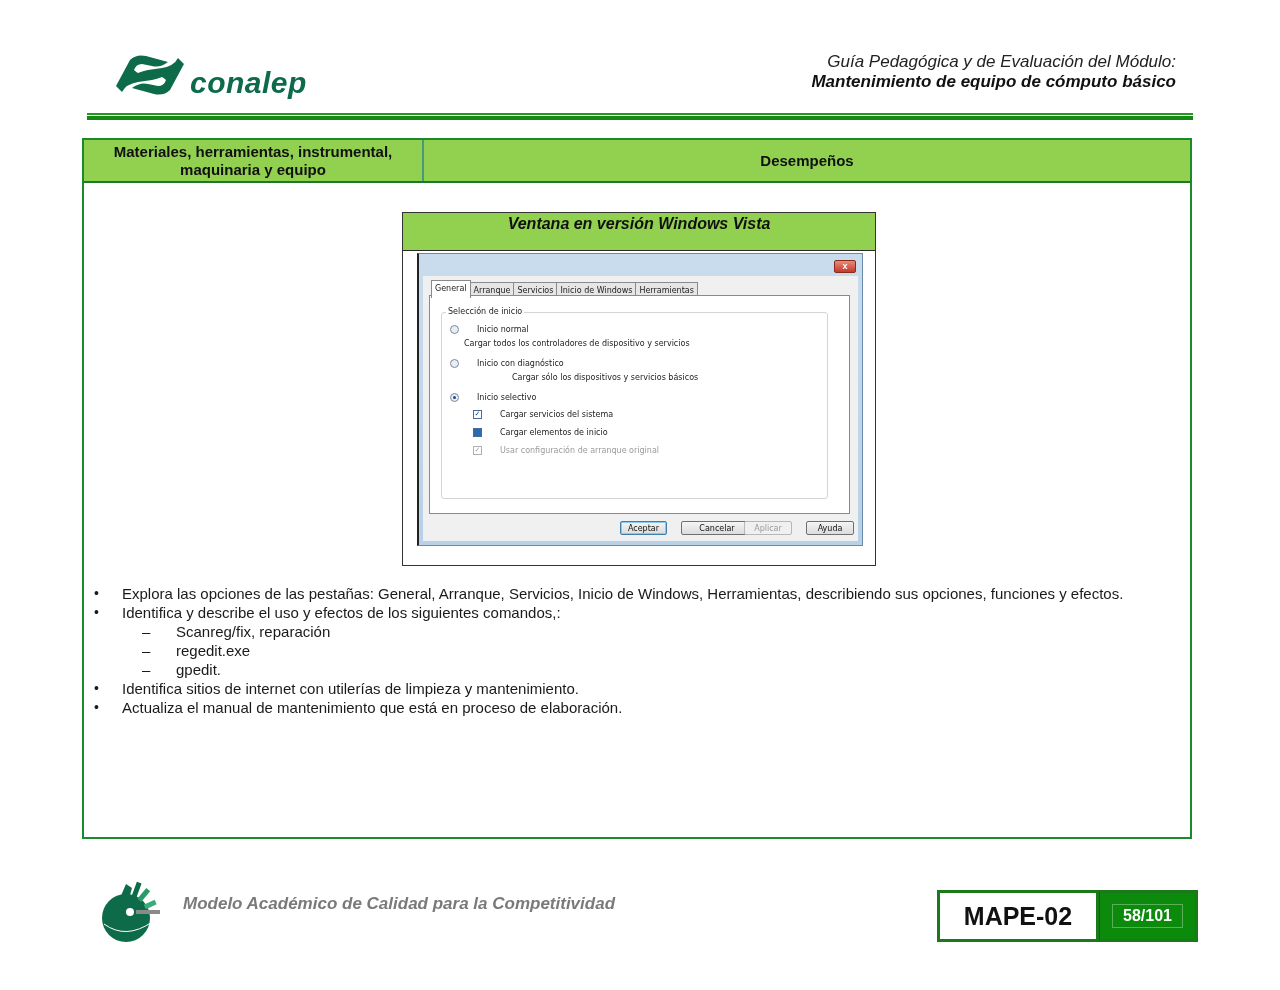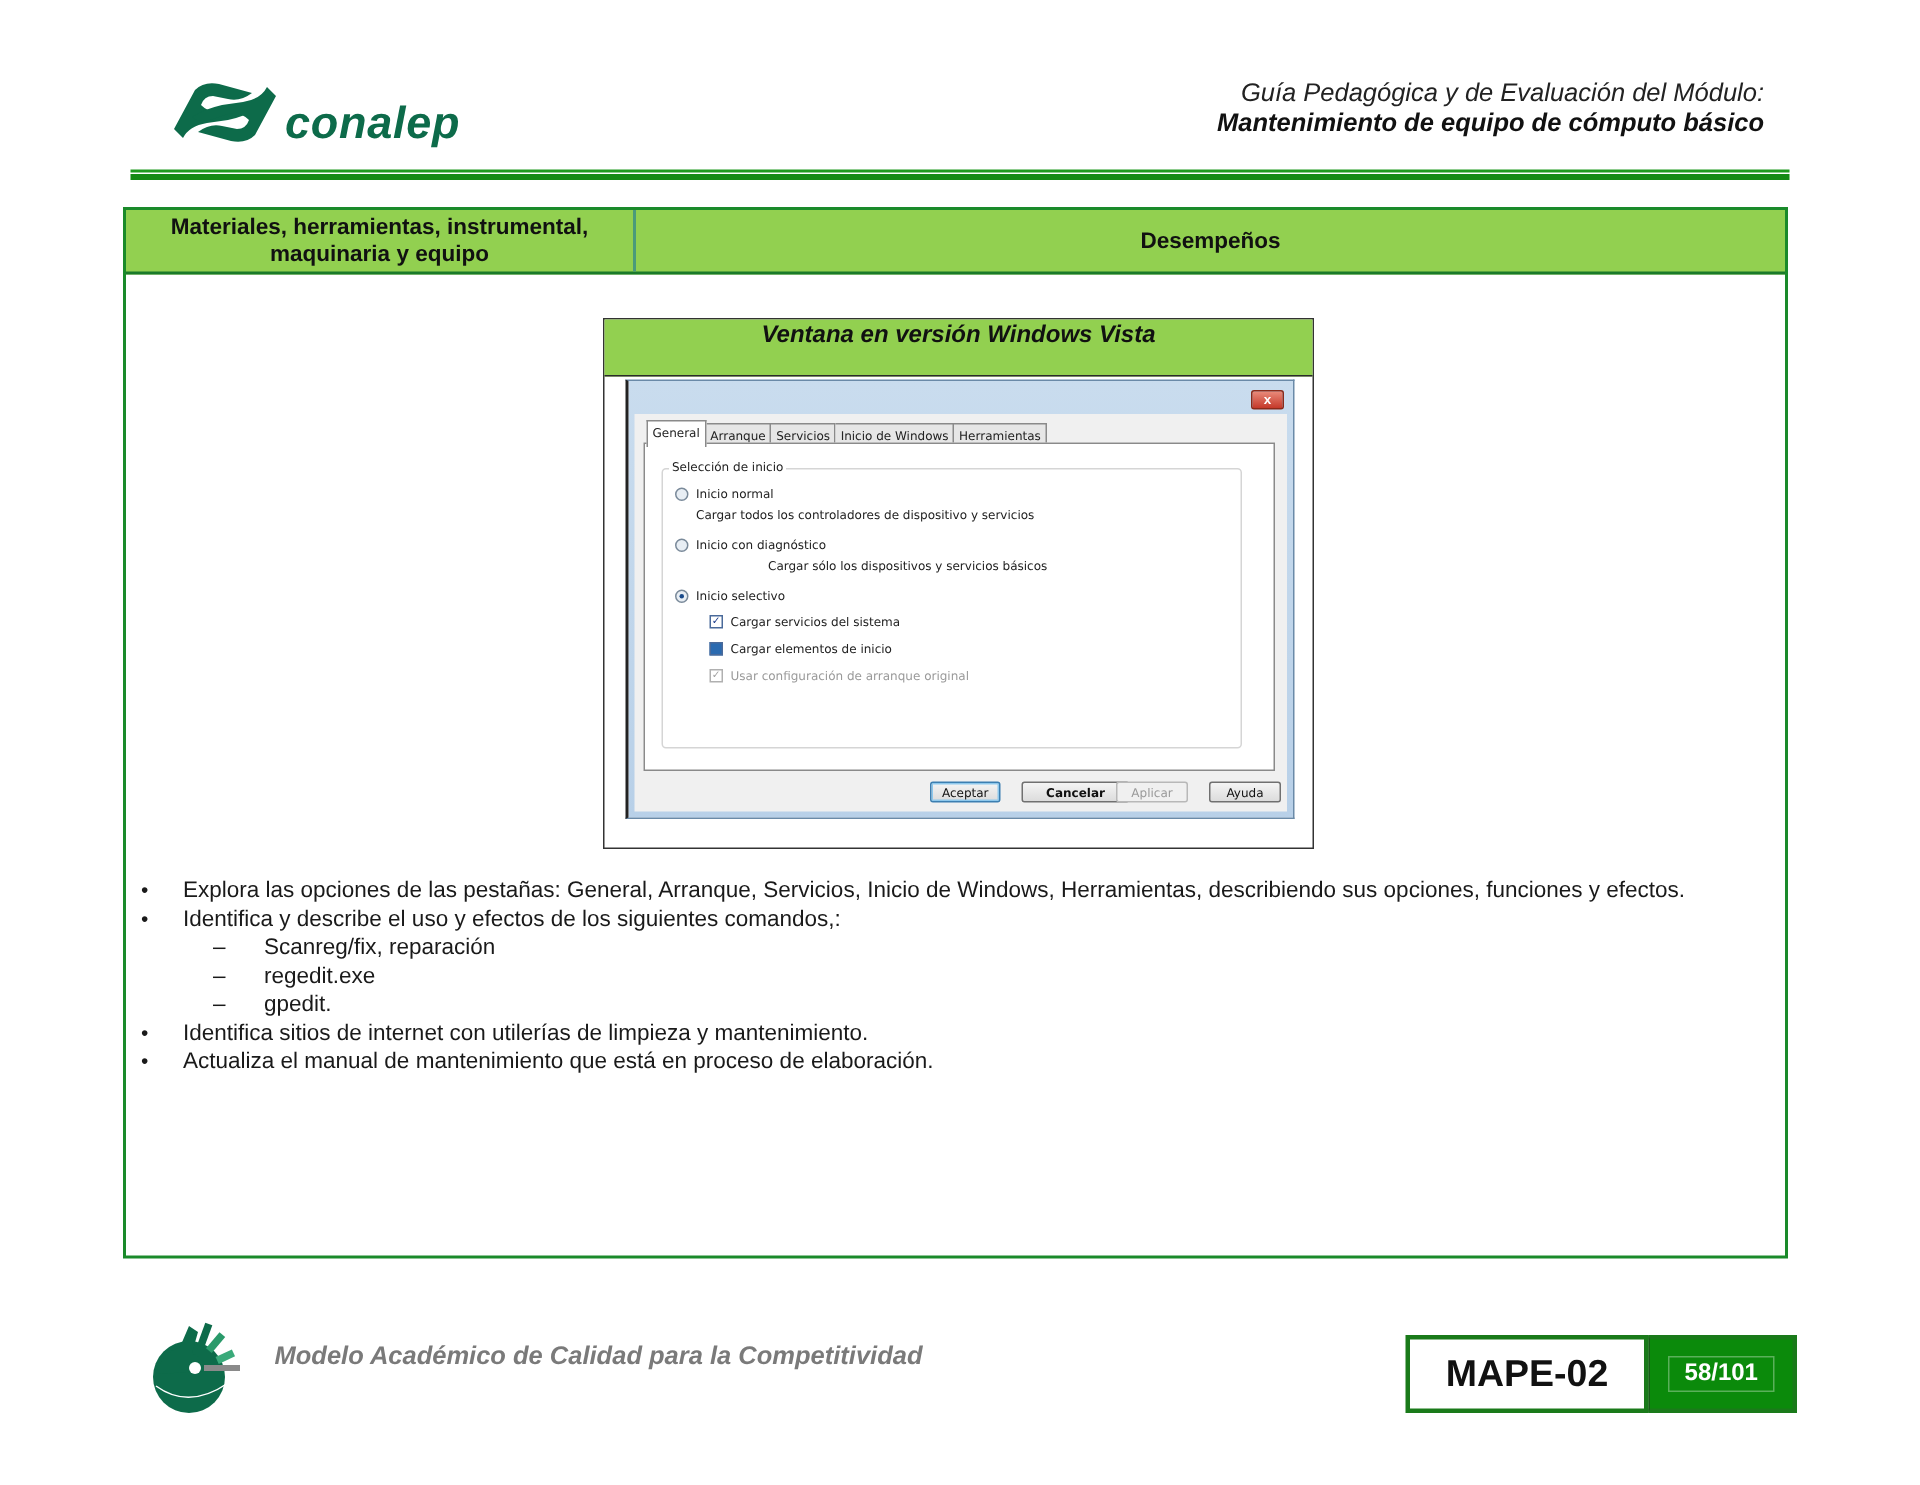--- a/index.html
+++ b/index.html
@@ -32,21 +32,21 @@
   .vicon { width: 9px; height: 7px; border: 1px solid #3a5a8a; background: #dfe9f5; display: inline-block; }
   .vclose { position: absolute; right: 6px; top: 6px; width: 20px; height: 11px; background: linear-gradient(#e98a7a, #c5392a); border: 1px solid #8a2a1a; border-radius: 2px; color: #fff; font-size: 9px; line-height: 11px; text-align: center; font-weight: bold; }
   .vbody { position: absolute; left: 4px; top: 22px; right: 4px; bottom: 4px; background: #f0f0f0; }
   .vtabs { position: absolute; left: 8px; top: 4px; display: flex; }
   .vtab { font-family: "DejaVu Sans", sans-serif; font-size: 8px; color: #222; padding: 2px 3px; border: 1px solid #8a8a8a; border-left: none; background: #e6e6e6; height: 11px; line-height: 11px; margin-top: 2px; }
   .vtab.first { border-left: 1px solid #8a8a8a; }
   .vtab.active { background: #fff; margin-top: 0; height: 13px; border-bottom: none; position: relative; z-index: 2; }
   .vpanel { position: absolute; left: 6px; top: 19px; right: 8px; height: 219px; background: #fff; border: 1px solid #8a8a8a; box-sizing: border-box; }
   .vgroup { position: absolute; left: 11px; top: 16px; right: 21px; height: 185px; border: 1px solid #d5d5d5; border-radius: 3px; }
   .vgroup-label { position: absolute; left: 4px; top: -6px; background: #fff; padding: 0 2px; font-family: "DejaVu Sans", sans-serif; font-size: 8px; color: #222; }
-  .vopt { position: absolute; font-family: "DejaVu Sans", sans-serif; font-size: 8px; color: #222; display: flex; align-items: center; gap: 5px; white-space: nowrap; }
+  .vopt { position: absolute; font-family: "DejaVu Sans", sans-serif; font-size: 8px; color: #222; display: flex; align-items: center; gap: 18px; white-space: nowrap; }
   .vdesc { position: absolute; font-family: "DejaVu Sans", sans-serif; font-size: 8px; color: #222; white-space: nowrap; }
   .vradio { width: 7px; height: 7px; border-radius: 50%; border: 1px solid #7a8a9a; background: #e8eef4; display: inline-block; position: relative; }
   .vradio.on::after { content: ""; position: absolute; left: 2px; top: 2px; width: 3px; height: 3px; border-radius: 50%; background: #1a4a8a; }
   .vcheck { width: 7px; height: 7px; border: 1px solid #4a6a9a; background: #fff; display: inline-block; font-size: 7px; line-height: 7px; text-align: center; color: #1a3a8a; }
   .vcheck.partial { background: #2a6ab0; }
   .vcheck.disabled { border-color: #b0b0b0; color: #a0a0a0; }
   .vopt.disabled { color: #9a9a9a; }
   .vbtn { position: absolute; top: 245px; height: 14px; border: 1px solid #707070; border-radius: 2px; background: linear-gradient(#f4f4f4, #dcdcdc); font-family: "DejaVu Sans", sans-serif; font-size: 8px; line-height: 14px; text-align: center; color: #111; box-sizing: border-box; }
   .vbtn.default { border-color: #3c7fb1; box-shadow: inset 0 0 0 1px #8ec8ec; }
   .vbtn.disabled { color: #9a9a9a; border-color: #b8b8b8; background: #f0f0f0; }
@@ -137,21 +137,21 @@
               <span>Cargar elementos de inicio</span>
             </div>
             <div class="vopt disabled" style="left:31px; top:133px;">
               <span class="vcheck disabled">✓</span>
               <span>Usar configuración de arranque original</span>
             </div>
           </div>
         </div>
 
         <div class="vbtn default" style="left:197px; width:47px;">Aceptar</div>
-        <div class="vbtn" style="left:258px; width:72px;font-weight:bold;">Cancelar</div>
+        <div class="vbtn" style="left:258px; width:72px;">Cancelar</div>
         <div class="vbtn disabled" style="left:321px; width:48px;">Aplicar</div>
         <div class="vbtn" style="left:383px; width:48px;">Ayuda</div>
       </div>
     </div>
   </div>
 
   <ul class="bullets">
     <li class="b">Explora las opciones de las pestañas: General, Arranque, Servicios, Inicio de Windows, Herramientas, describiendo sus opciones, funciones y efectos.</li>
     <li class="b">Identifica y describe el uso y efectos de  los siguientes comandos,:</li>
     <li class="sub">Scanreg/fix, reparación</li>

